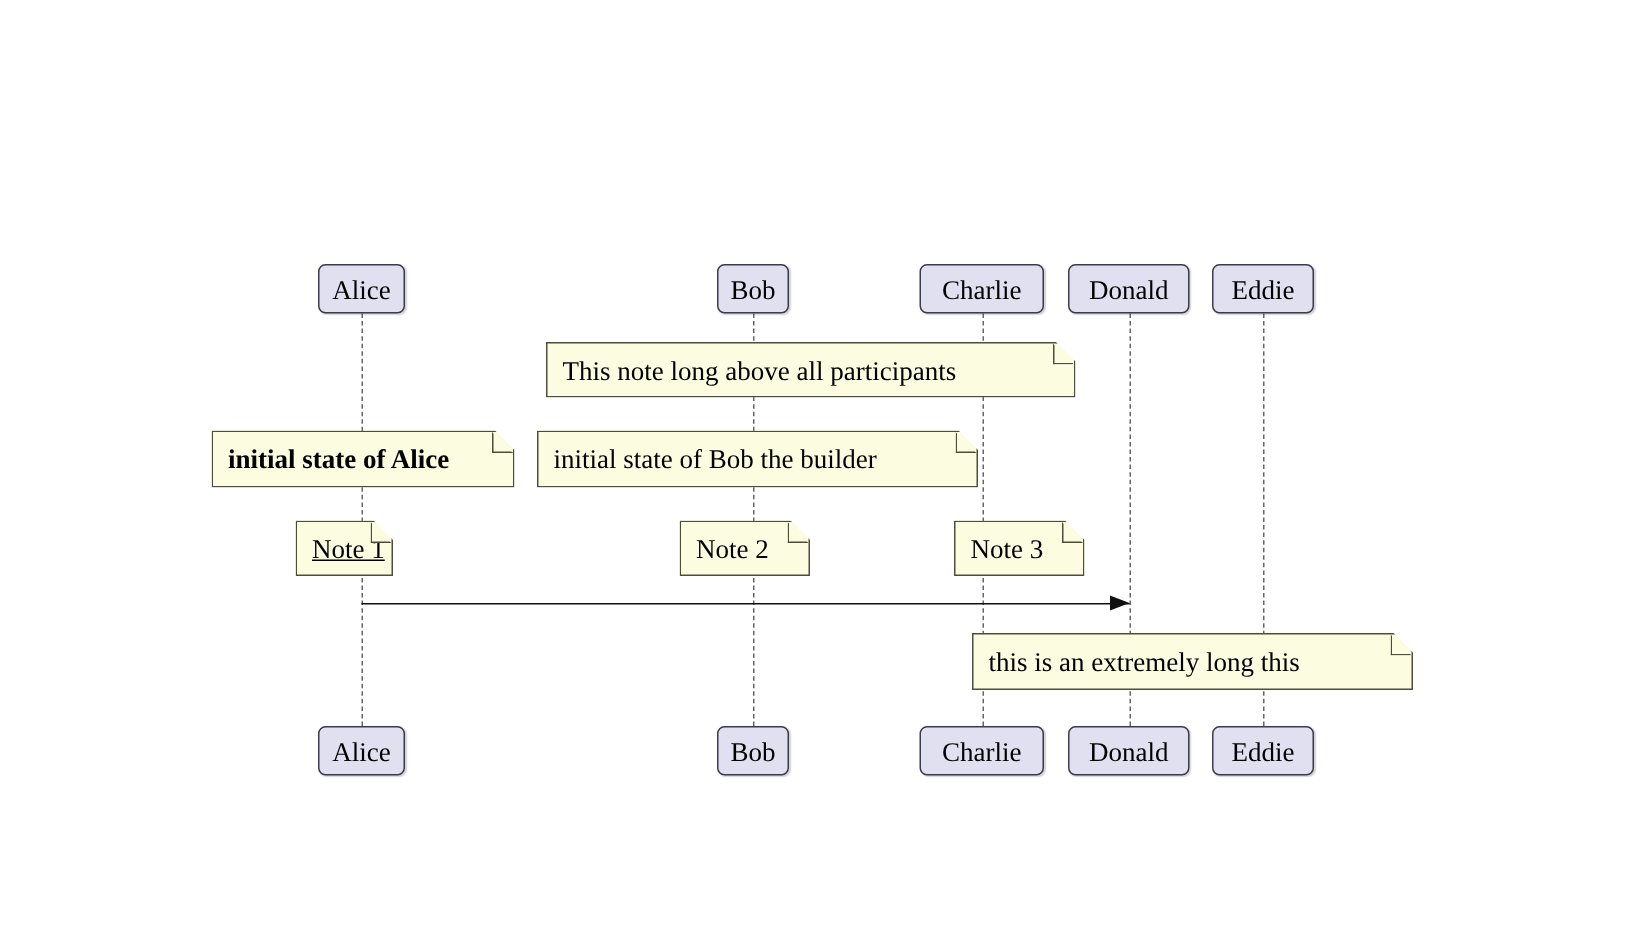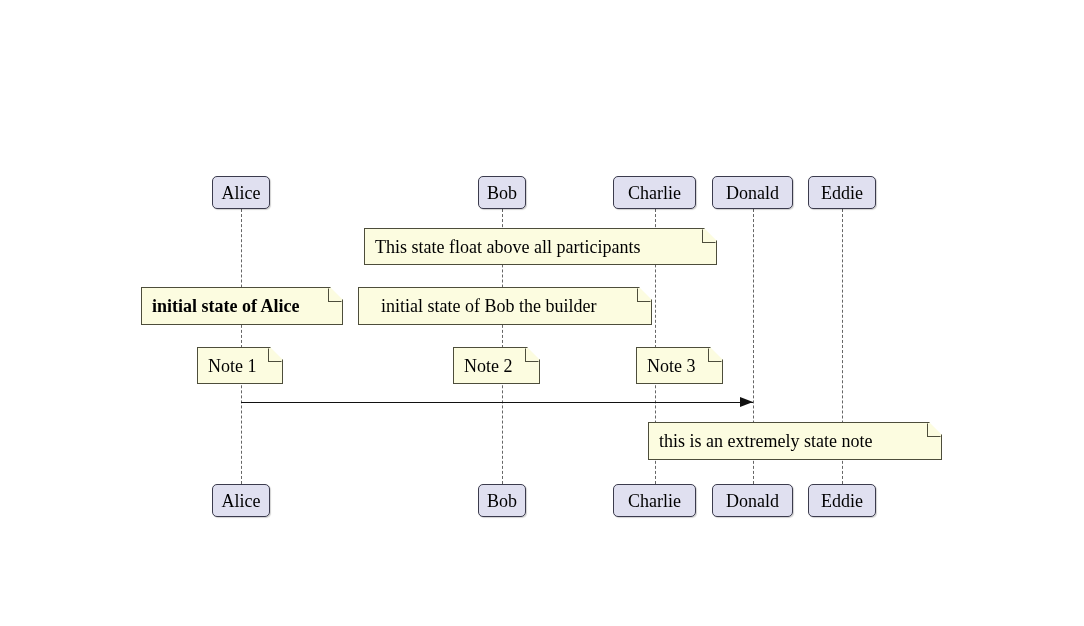--- a/index.html
+++ b/index.html
@@ -148,41 +148,41 @@
       </div>
     </div>
   <div id="messages-layer">
       <div class="message" style="left: 241px; top: 369px; width: 512px; height: 1px;">
         <div class="line" style="width: 512px;"></div>
         <div class="head" style="left: 499px;"></div>
       </div>
     </div>
   <div id="notes-layer">
       <div class="note" style="left: 364px; top: 195px; width: 353px; height: 37px;">
-        <span class="note-text">This state float above all participants</span>
+        <span class="note-text">This note long above all participants</span>
         <span class="fold"></span>
       </div>
       <div class="note" style="left: 141px; top: 254px; width: 202px; height: 38px; font-weight: bold;">
         <span class="note-text">initial state of Alice</span>
         <span class="fold"></span>
       </div>
-      <div class="note" style="left: 358px; top: 254px; width: 294px; height: 38px; padding-left: 12px;">
+      <div class="note" style="left: 358px; top: 254px; width: 294px; height: 38px;">
         <span class="note-text">initial state of Bob the builder</span>
         <span class="fold"></span>
       </div>
-      <div class="note" style="left: 197px; top: 314px; width: 86px; height: 37px;">
+      <div class="note" style="left: 197px; top: 314px; width: 65px; height: 37px; text-decoration: underline;">
         <span class="note-text">Note 1</span>
         <span class="fold"></span>
       </div>
       <div class="note" style="left: 453px; top: 314px; width: 87px; height: 37px;">
         <span class="note-text">Note 2</span>
         <span class="fold"></span>
       </div>
       <div class="note" style="left: 636px; top: 314px; width: 87px; height: 37px;">
         <span class="note-text">Note 3</span>
         <span class="fold"></span>
       </div>
       <div class="note" style="left: 648px; top: 389px; width: 294px; height: 38px;">
-        <span class="note-text">this is an extremely state note</span>
+        <span class="note-text">this is an extremely long this</span>
         <span class="fold"></span>
       </div>
     </div>
 </div>
 
 </body></html>

